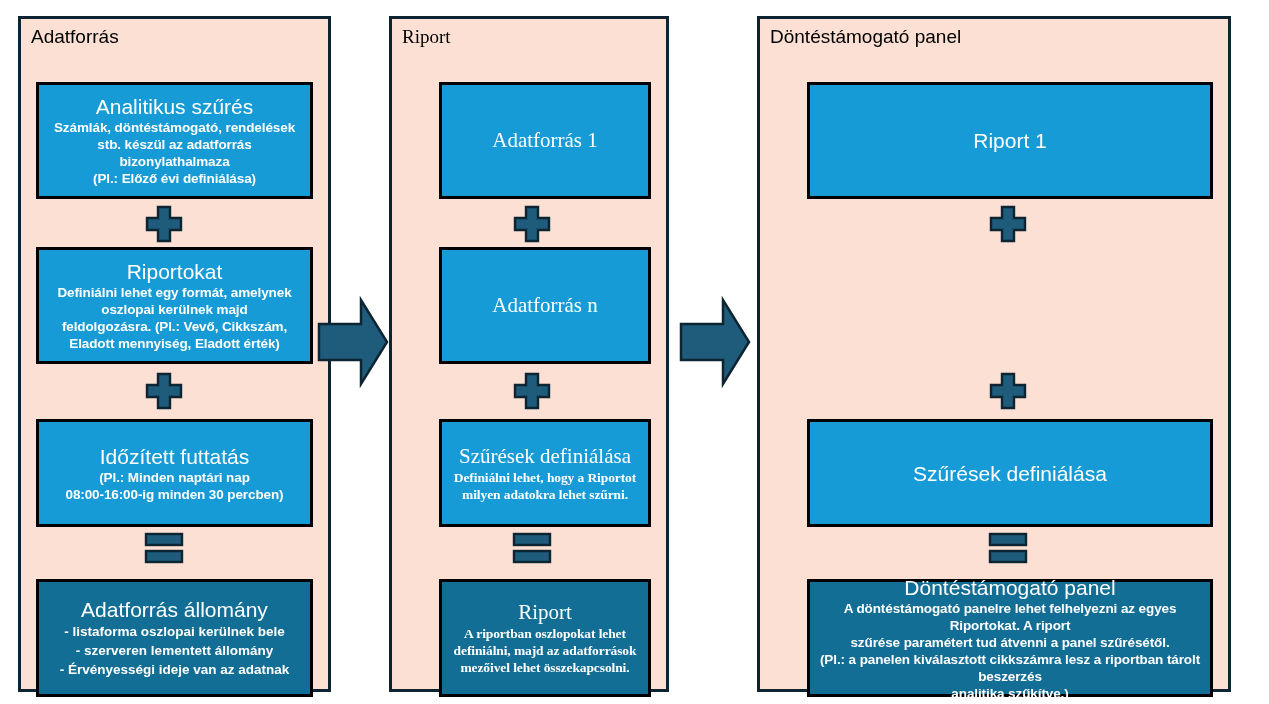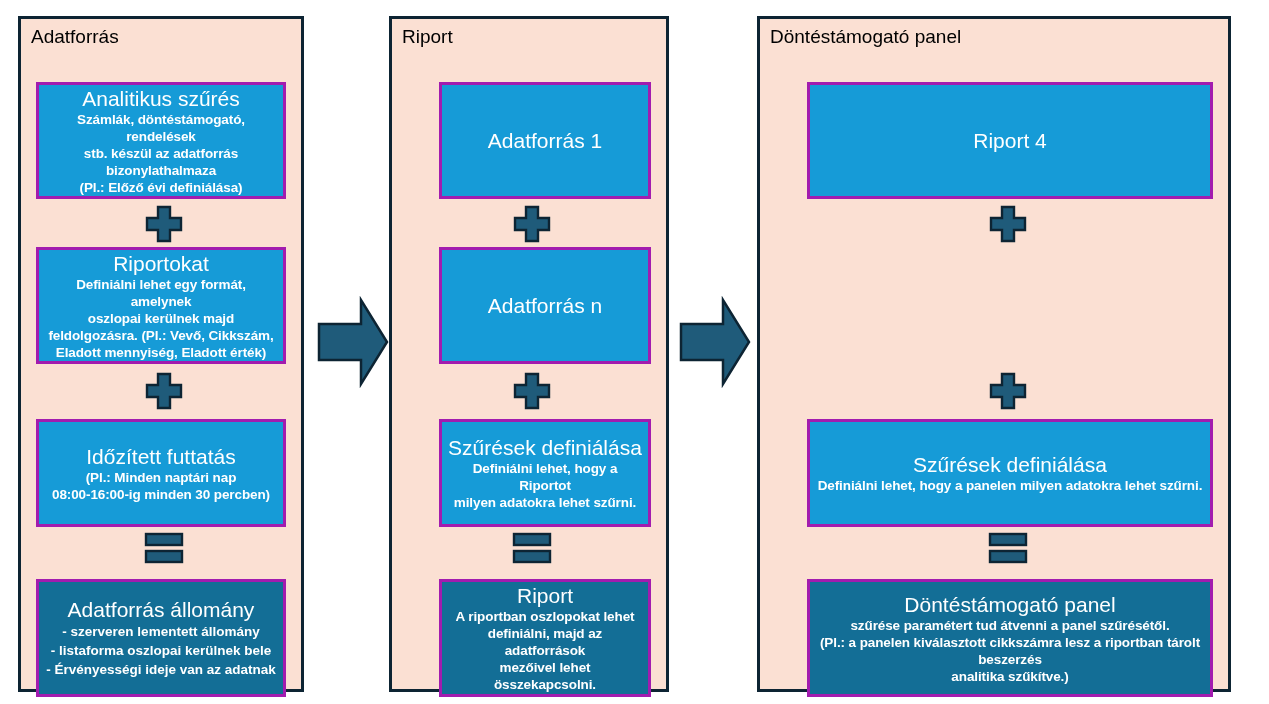--- a/index.html
+++ b/index.html
@@ -20,39 +20,39 @@
     background: #ffffff;
   }
 
   
   .panel {
     position: absolute;
     background: #fbe0d3;
     border: 3px solid #0d2433;
     box-sizing: border-box;
   }
-  #panel-1 { left: 18px;  top: 16px; width: 286px; height: 676px; }
-  #panel-2 { left: 389px; top: 16px; width: 280px; height: 676px; }
+  #panel-1 { left: 18px;  top: 16px; width: 313px; height: 676px; }
+  #panel-2 { left: 389px; top: 16px; width: 280px; height: 676px; font-family: Liberation Serif, serif; }
   #panel-3 { left: 757px; top: 16px; width: 474px; height: 676px; }
 
   .panel-title {
     position: absolute;
     left: 10px;
     top: 7px;
     font-size: 19px;
     color: #000000;
     line-height: 22px;
     white-space: nowrap;
   }
 
   
   .box {
     position: absolute;
     box-sizing: border-box;
-    border: 3px solid #a21caf;
+    border: 3px solid #000000;
     background: #169bd7;
     color: #ffffff;
     display: flex;
     flex-direction: column;
     align-items: center;
     justify-content: center;
     text-align: center;
     padding: 0 6px;
   }
   .box.dark { background: #136e96; }
@@ -151,22 +151,22 @@
     <div class="eq" style="left:123px; top:513px;">
       <svg width="40" height="32" viewBox="0 0 40 32">
         <rect x="2" y="2" width="36" height="11" fill="#1f5b7a" stroke="#0d2433" stroke-width="2.4"></rect>
         <rect x="2" y="19" width="36" height="11" fill="#1f5b7a" stroke="#0d2433" stroke-width="2.4"></rect>
       </svg>
     </div>
 
     <div class="box dark slot-4 col-inset-a">
       <div class="box-title">Adatforrás állomány</div>
       <ul class="box-list">
+        <li>-    listaforma oszlopai kerülnek bele</li>
         <li>-  szerveren lementett állomány</li>
-        <li>-    listaforma oszlopai kerülnek bele</li>
         <li>-    Érvényességi ideje van az adatnak</li>
       </ul>
     </div>
   </div>
 
   <div class="arrow" style="left:317px; top:296px;">
     <svg width="72" height="92" viewBox="0 0 72 92">
       <path d="M2 28 H44 V4 L70 46 L44 88 V64 H2 Z" fill="#1f5b7a" stroke="#0d2433" stroke-width="2.5" stroke-linejoin="miter"></path>
     </svg>
   </div>
@@ -218,49 +218,49 @@
   <div class="arrow" style="left:679px; top:296px;">
     <svg width="72" height="92" viewBox="0 0 72 92">
       <path d="M2 28 H44 V4 L70 46 L44 88 V64 H2 Z" fill="#1f5b7a" stroke="#0d2433" stroke-width="2.5" stroke-linejoin="miter"></path>
     </svg>
   </div>
 
   <div class="panel" id="panel-3">
     <div class="panel-title">Döntéstámogató panel</div>
 
     <div class="box slot-1 col-inset-b">
-      <div class="box-title">Riport 4</div>
+      <div class="box-title">Riport 1</div>
     </div>
 
     <div class="plus" style="left:229px; top:186px;">
       <svg width="38" height="38" viewBox="0 0 38 38">
         <path d="M13 2 H25 V13 H36 V25 H25 V36 H13 V25 H2 V13 H13 Z" fill="#1f5b7a" stroke="#0d2433" stroke-width="2.4"></path>
       </svg>
     </div>
 
 
     <div class="plus" style="left:229px; top:353px;">
       <svg width="38" height="38" viewBox="0 0 38 38">
         <path d="M13 2 H25 V13 H36 V25 H25 V36 H13 V25 H2 V13 H13 Z" fill="#1f5b7a" stroke="#0d2433" stroke-width="2.4"></path>
       </svg>
     </div>
 
     <div class="box slot-3 col-inset-b">
       <div class="box-title">Szűrések definiálása</div>
-      <div class="box-body">Definiálni lehet, hogy a panelen milyen adatokra lehet szűrni.</div>
     </div>
 
     <div class="eq" style="left:228px; top:513px;">
       <svg width="40" height="32" viewBox="0 0 40 32">
         <rect x="2" y="2" width="36" height="11" fill="#1f5b7a" stroke="#0d2433" stroke-width="2.4"></rect>
         <rect x="2" y="19" width="36" height="11" fill="#1f5b7a" stroke="#0d2433" stroke-width="2.4"></rect>
       </svg>
     </div>
 
     <div class="box dark slot-4 col-inset-b">
       <div class="box-title">Döntéstámogató panel</div>
+      <div class="box-body wide">A döntéstámogató panelre lehet felhelyezni az egyes Riportokat. A riport</div>
       <div class="box-body wide">szűrése paramétert tud átvenni a panel szűrésétől.</div>
       <div class="box-body wide">(Pl.: a panelen kiválasztott cikkszámra lesz a riportban tárolt  beszerzés</div>
       <div class="box-body wide">analitika szűkítve.)</div>
     </div>
   </div>
 
 </div>
 
 </body></html>

